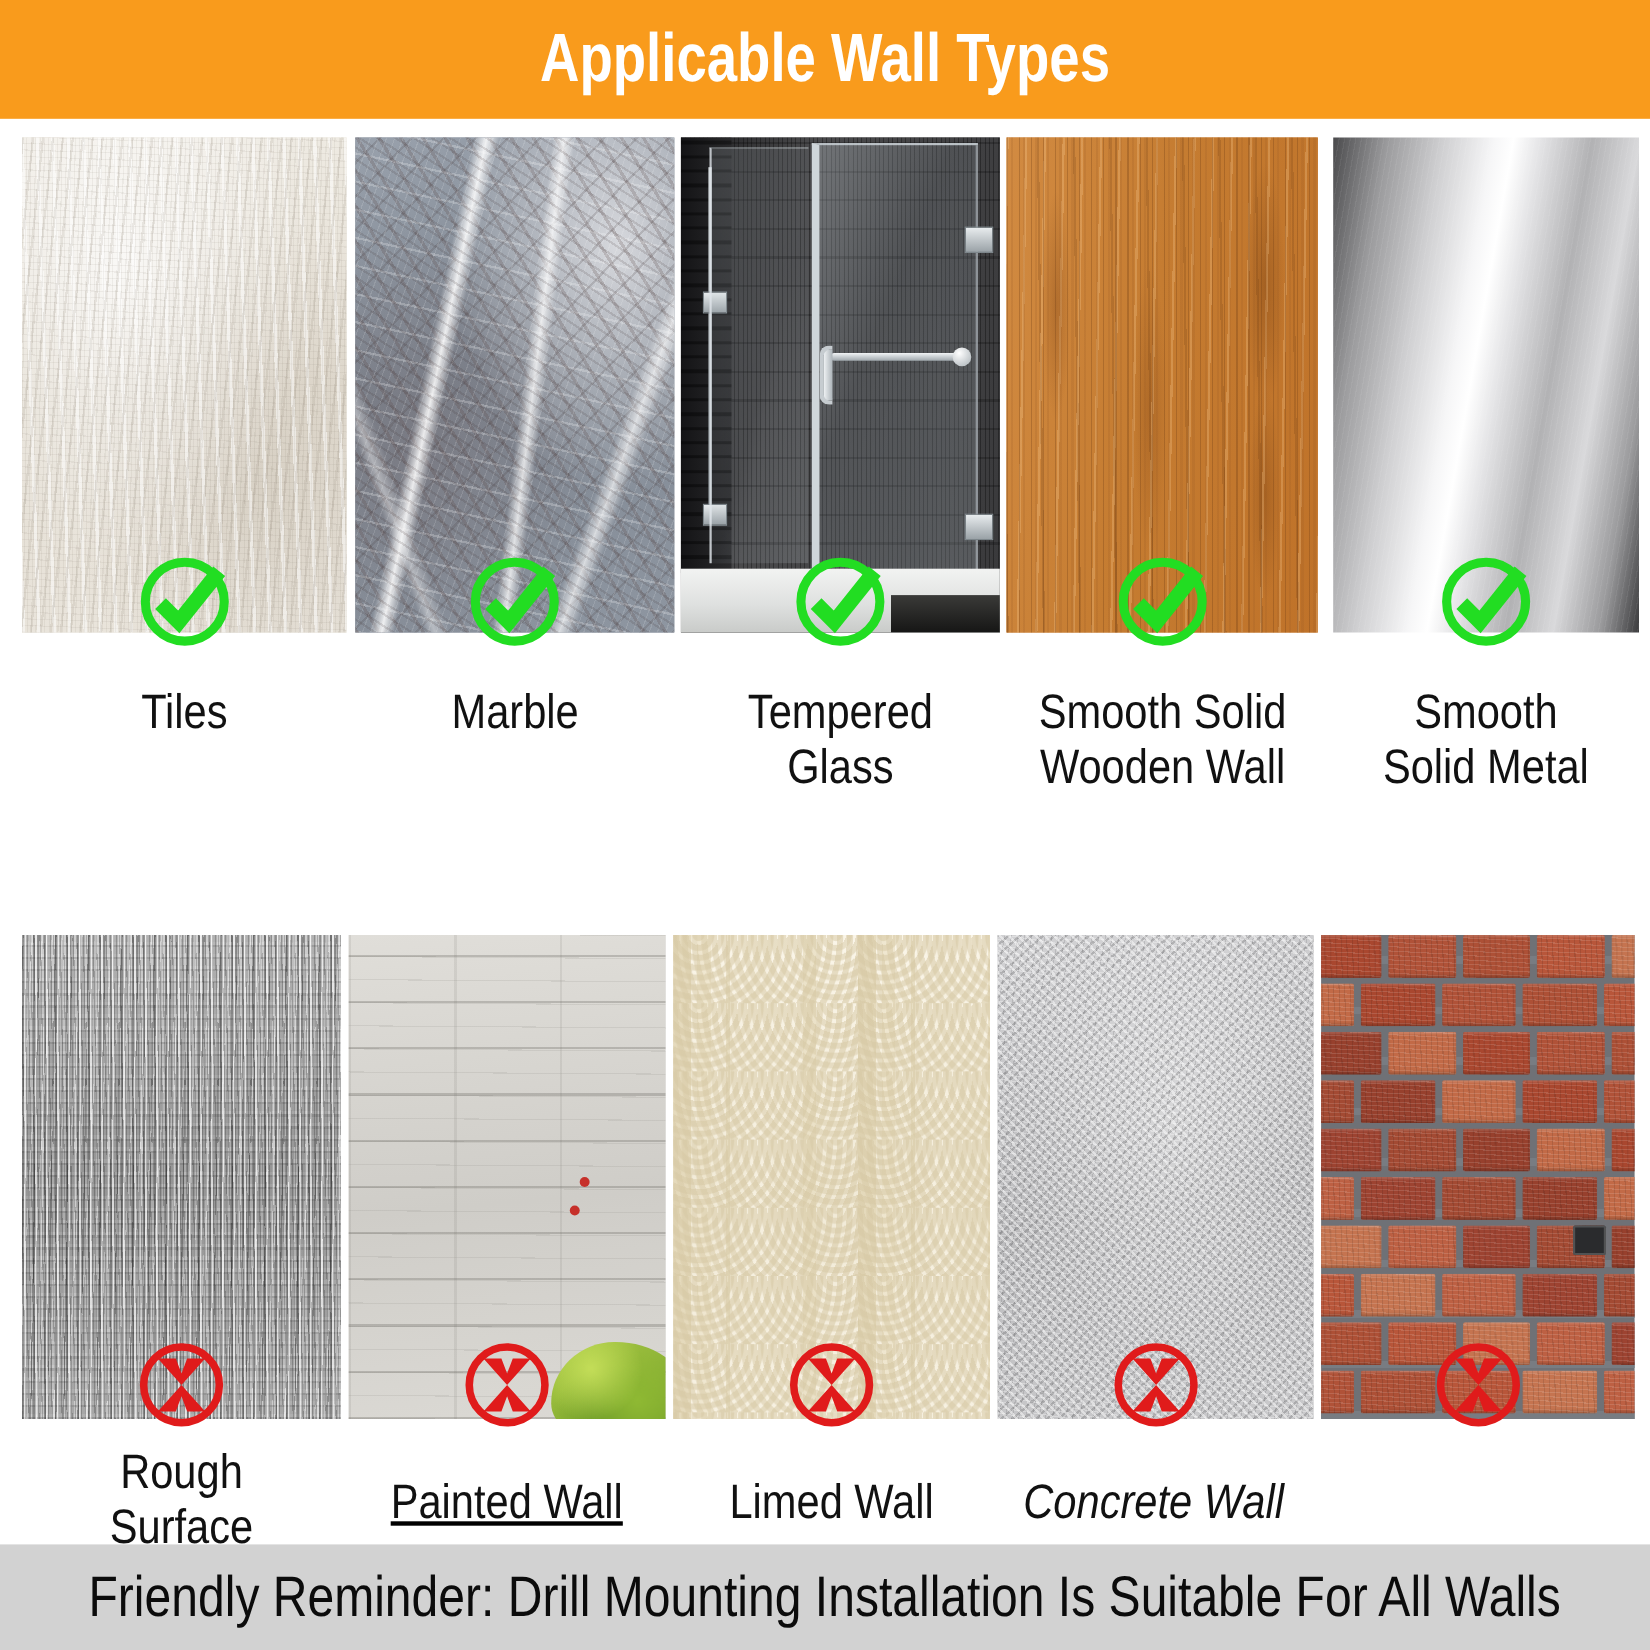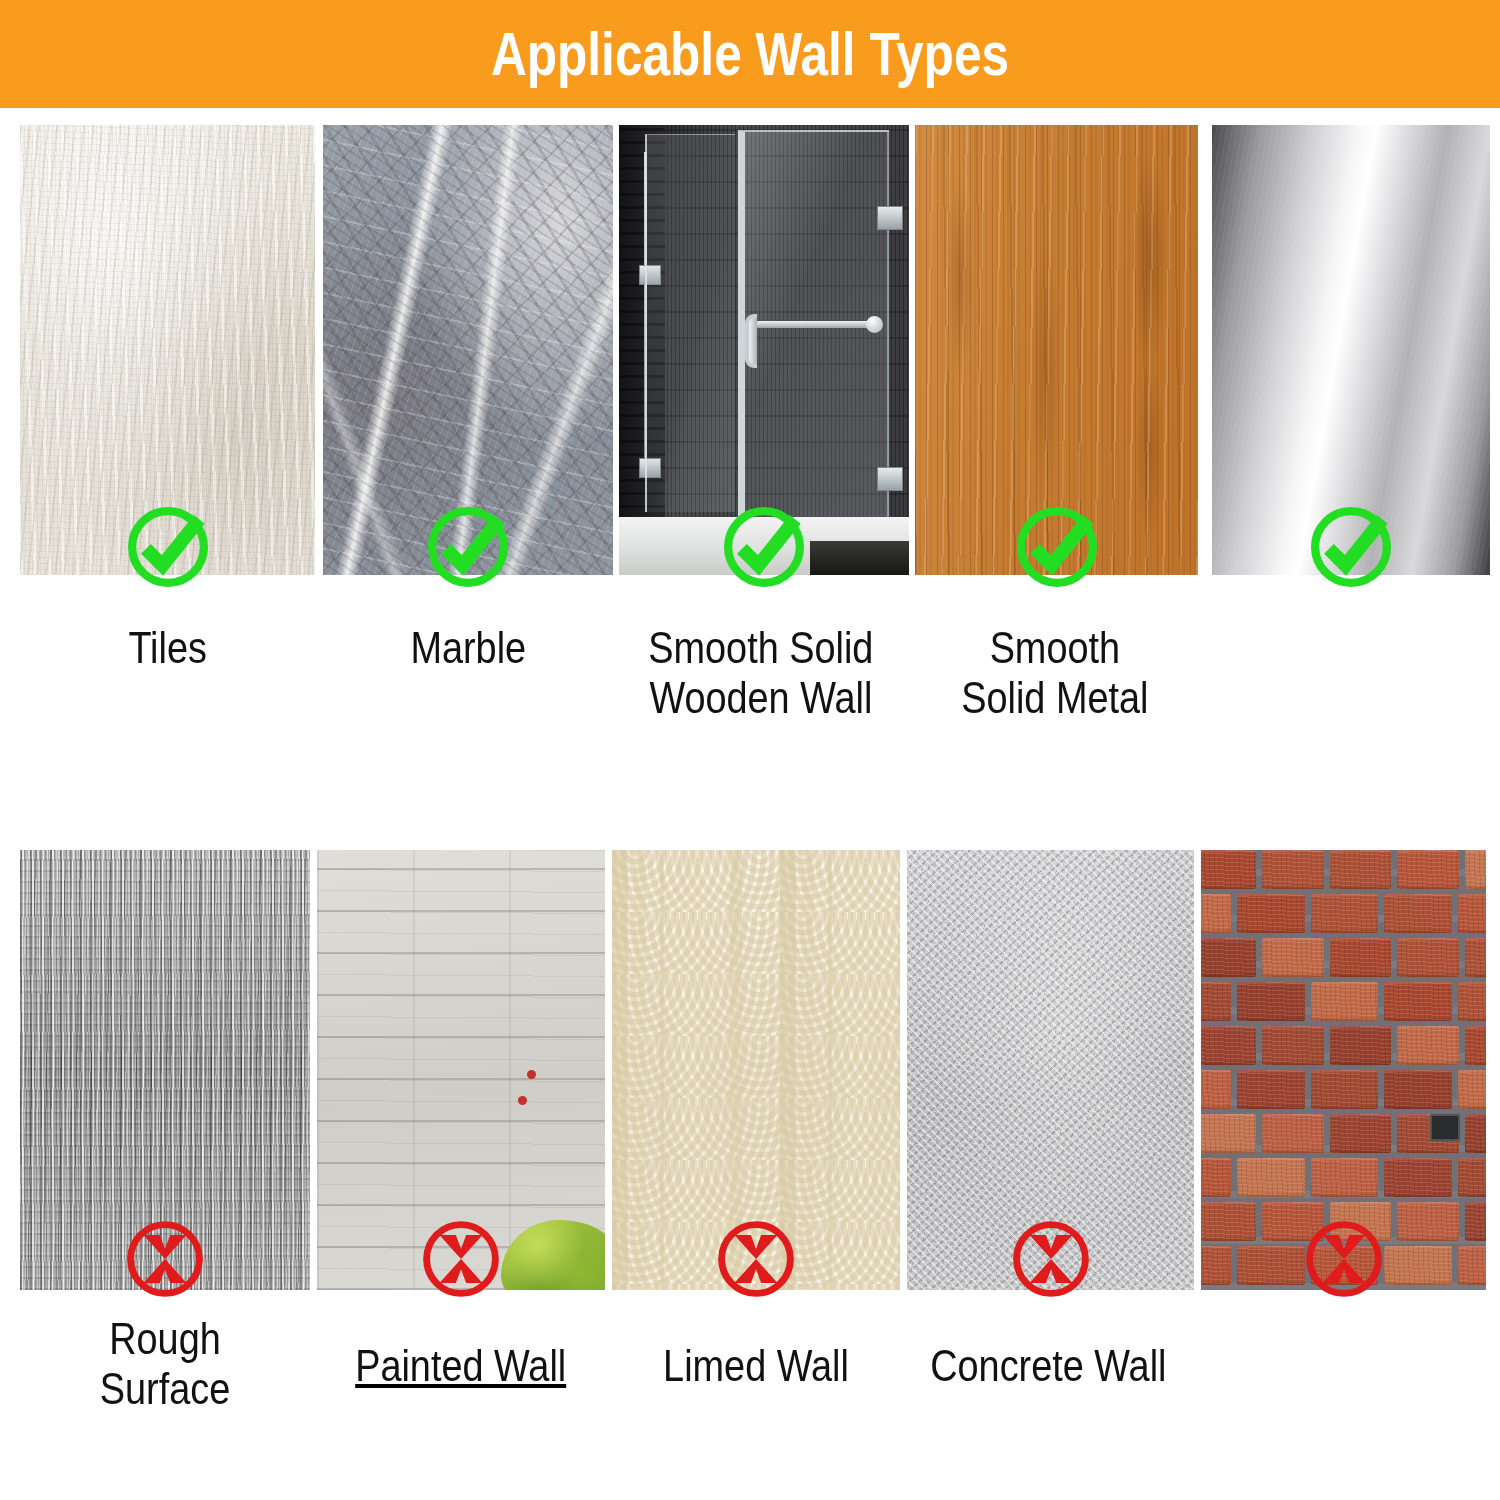--- a/index.html
+++ b/index.html
@@ -439,20 +439,23 @@
     </div>
   </div>
 
   <div class="labels" id="labels-applicable">
     <div class="label-cell" style="width:295px;margin-left:20px;">
       <div class="label-text">Tiles</div>
     </div>
     <div class="label-cell" style="width:290px;margin-left:8px;">
       <div class="label-text">Marble</div>
     </div>
+    <div class="label-cell" style="width:290px;margin-left:6px;">
+      <div class="label-text">Tempered Glass</div>
+    </div>
     <div class="label-cell" style="width:283px;margin-left:6px;">
       <div class="label-text">Smooth Solid
 Wooden Wall</div>
     </div>
     <div class="label-cell" style="width:278px;margin-left:14px;">
       <div class="label-text">Smooth
 Solid Metal</div>
     </div>
   </div>
 
@@ -591,19 +594,22 @@
   <div class="labels" id="labels-not-applicable">
     <div class="label-cell" style="width:290px;margin-left:20px;align-items:center;">
       <div class="label-text">Rough Surface</div>
     </div>
     <div class="label-cell" style="width:288px;margin-left:7px;text-decoration:underline;">
       <div class="label-text">Painted Wall</div>
     </div>
     <div class="label-cell" style="width:287px;margin-left:7px;">
       <div class="label-text">Limed Wall</div>
     </div>
-    <div class="label-cell" style="width:285px;margin-left:7px;">
+    <div class="label-cell" style="width:285px;margin-left:7px;font-style:italic;">
       <div class="label-text">Concrete Wall</div>
     </div>
   </div>
 
+  <div id="footer-bar">
+    <div class="footer-text">Friendly Reminder: Drill Mounting Installation Is Suitable For All Walls</div>
+  </div>
 
 </div>
 
 </body></html>

